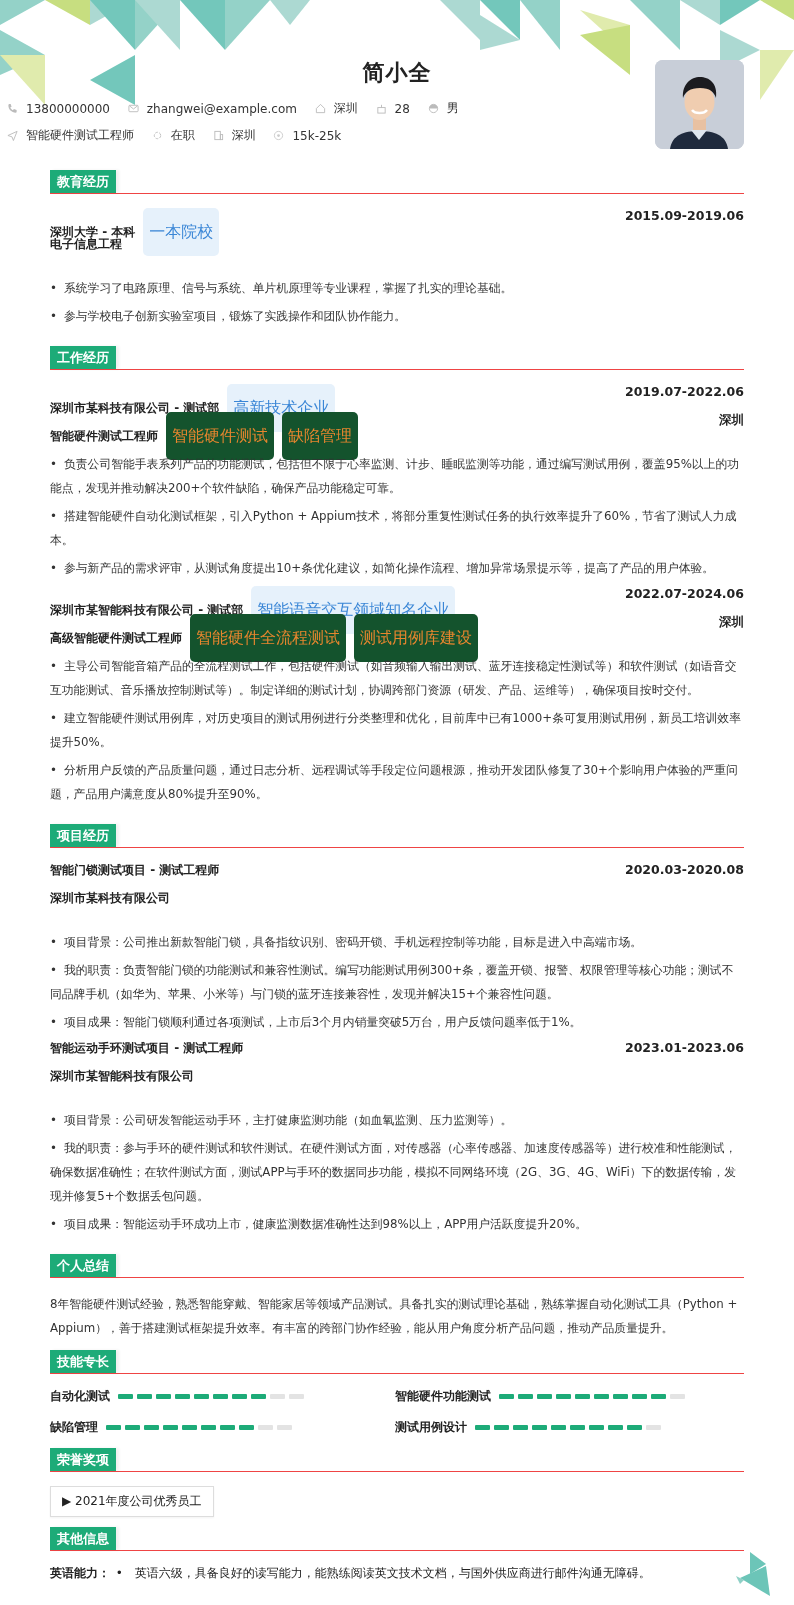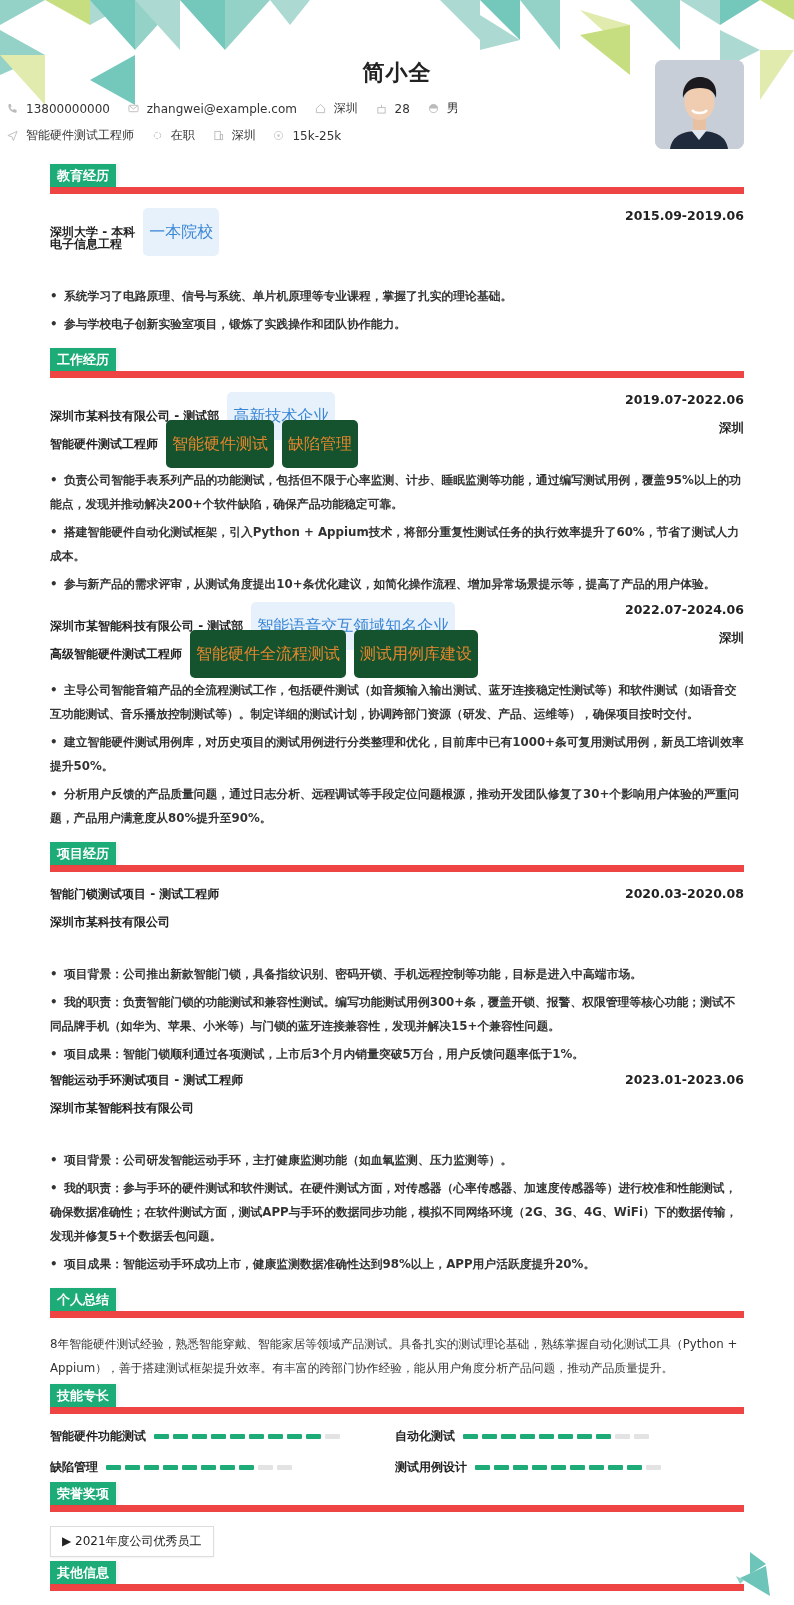--- a/index.html
+++ b/index.html
@@ -9,29 +9,29 @@
   .header { position: relative; z-index: 1; height: 170px; }
   .name { position: absolute; left: 0; right: 0; top: 58px; text-align: center; font-size: 22px; font-weight: bold; letter-spacing: 1px; color: #222; }
   .info-row { position: absolute; left: 0; right: 0; text-align: left; font-size: 12px; color: #333; white-space: nowrap; }
   .info-row.r1 { top: 100px; }
   .info-row.r2 { top: 127px; }
   .info-item { display: inline-flex; align-items: center; margin: 0 7px; }
   .info-item svg { width: 11px; height: 11px; margin-right: 8px; }
   .photo { position: absolute; left: 655px; top: 60px; width: 89px; height: 89px; border-radius: 8px; background: #c8ced8; overflow: hidden; }
   .main { position: relative; z-index: 1; padding: 0 50px; }
   .section { margin-top: 0; }
-  .sec-head { display: flex; align-items: flex-end; border-bottom: 7px solid #ef4444; height: 24px; margin-bottom: 14px; }
+  .sec-head { display: flex; align-items: flex-end; border-bottom: 1px solid #ef4444; height: 24px; margin-bottom: 14px; }
   .sec-title { background: #1dab78; color: #fff; font-size: 13px; font-weight: bold; padding: 3px 7px; line-height: 17px; box-shadow: 3px 0 3px rgba(0,0,0,0.06); }
   .row { display: flex; justify-content: space-between; align-items: flex-start; height: 28px; }
   .row .left { display: flex; align-items: center; font-weight: bold; font-size: 12px; }
   .row .right { font-weight: bold; font-size: 12.5px; }
   .tag { display: inline-block; font-size: 16px; font-weight: normal; padding: 16px 6px; margin-left: 8px; border-radius: 5px; line-height: 16px; }
   .tag.blue { background: #e6f1fb; color: #3a86d6; }
   .tag.orange { background: #14532d; color: #e8862e; }
-  ul.bullets { list-style: none; margin: 20px 0 0 0; font-weight: bold; }
+  ul.bullets { list-style: none; margin: 12px 0 0 0; }
   ul.bullets li { position: relative; padding-left: 0; font-size: 11.8px; line-height: 24px; margin-bottom: 4px; color: #333; }
   ul.bullets li .dot { display: inline-block; width: 14px; }
   .para { font-size: 11.8px; line-height: 24px; color: #333; }
   .gap { height: 14px; }
   .skills { display: grid; grid-template-columns: 345px 345px; row-gap: 14px; margin-top: 4px; }
   .skill { display: flex; align-items: center; font-size: 12px; font-weight: bold; }
   .skill .bars { display: flex; margin-left: 8px; }
   .skill .bar { width: 15px; height: 5px; background: #1dab78; margin-right: 4px; border-radius: 1px; }
   .skill .bar.off { background: #e3e3e3; }
   .honors { display: flex; gap: 8px; margin-top: 4px; }
@@ -286,46 +286,46 @@
   </section>
 
   <div style="height:10px"></div>
 
   <section class="section">
     <div class="sec-head">
       <span class="sec-title">技能专长</span>
     </div>
     <div class="skills" id="skills-grid">
         <div class="skill">
+          <span>自动化测试</span>
+          <span class="bars">
+            <span class="bar"></span>
+            <span class="bar"></span>
+            <span class="bar"></span>
+            <span class="bar"></span>
+            <span class="bar"></span>
+            <span class="bar"></span>
+            <span class="bar"></span>
+            <span class="bar"></span>
+            <span class="bar off"></span>
+            <span class="bar off"></span>
+          </span>
+        </div>
+        <div class="skill">
           <span>智能硬件功能测试</span>
           <span class="bars">
             <span class="bar"></span>
             <span class="bar"></span>
             <span class="bar"></span>
             <span class="bar"></span>
             <span class="bar"></span>
             <span class="bar"></span>
             <span class="bar"></span>
             <span class="bar"></span>
             <span class="bar"></span>
-            <span class="bar off"></span>
-          </span>
-        </div>
-        <div class="skill">
-          <span>自动化测试</span>
-          <span class="bars">
-            <span class="bar"></span>
-            <span class="bar"></span>
-            <span class="bar"></span>
-            <span class="bar"></span>
-            <span class="bar"></span>
-            <span class="bar"></span>
-            <span class="bar"></span>
-            <span class="bar"></span>
-            <span class="bar off"></span>
             <span class="bar off"></span>
           </span>
         </div>
         <div class="skill">
           <span>缺陷管理</span>
           <span class="bars">
             <span class="bar"></span>
             <span class="bar"></span>
             <span class="bar"></span>
             <span class="bar"></span>

